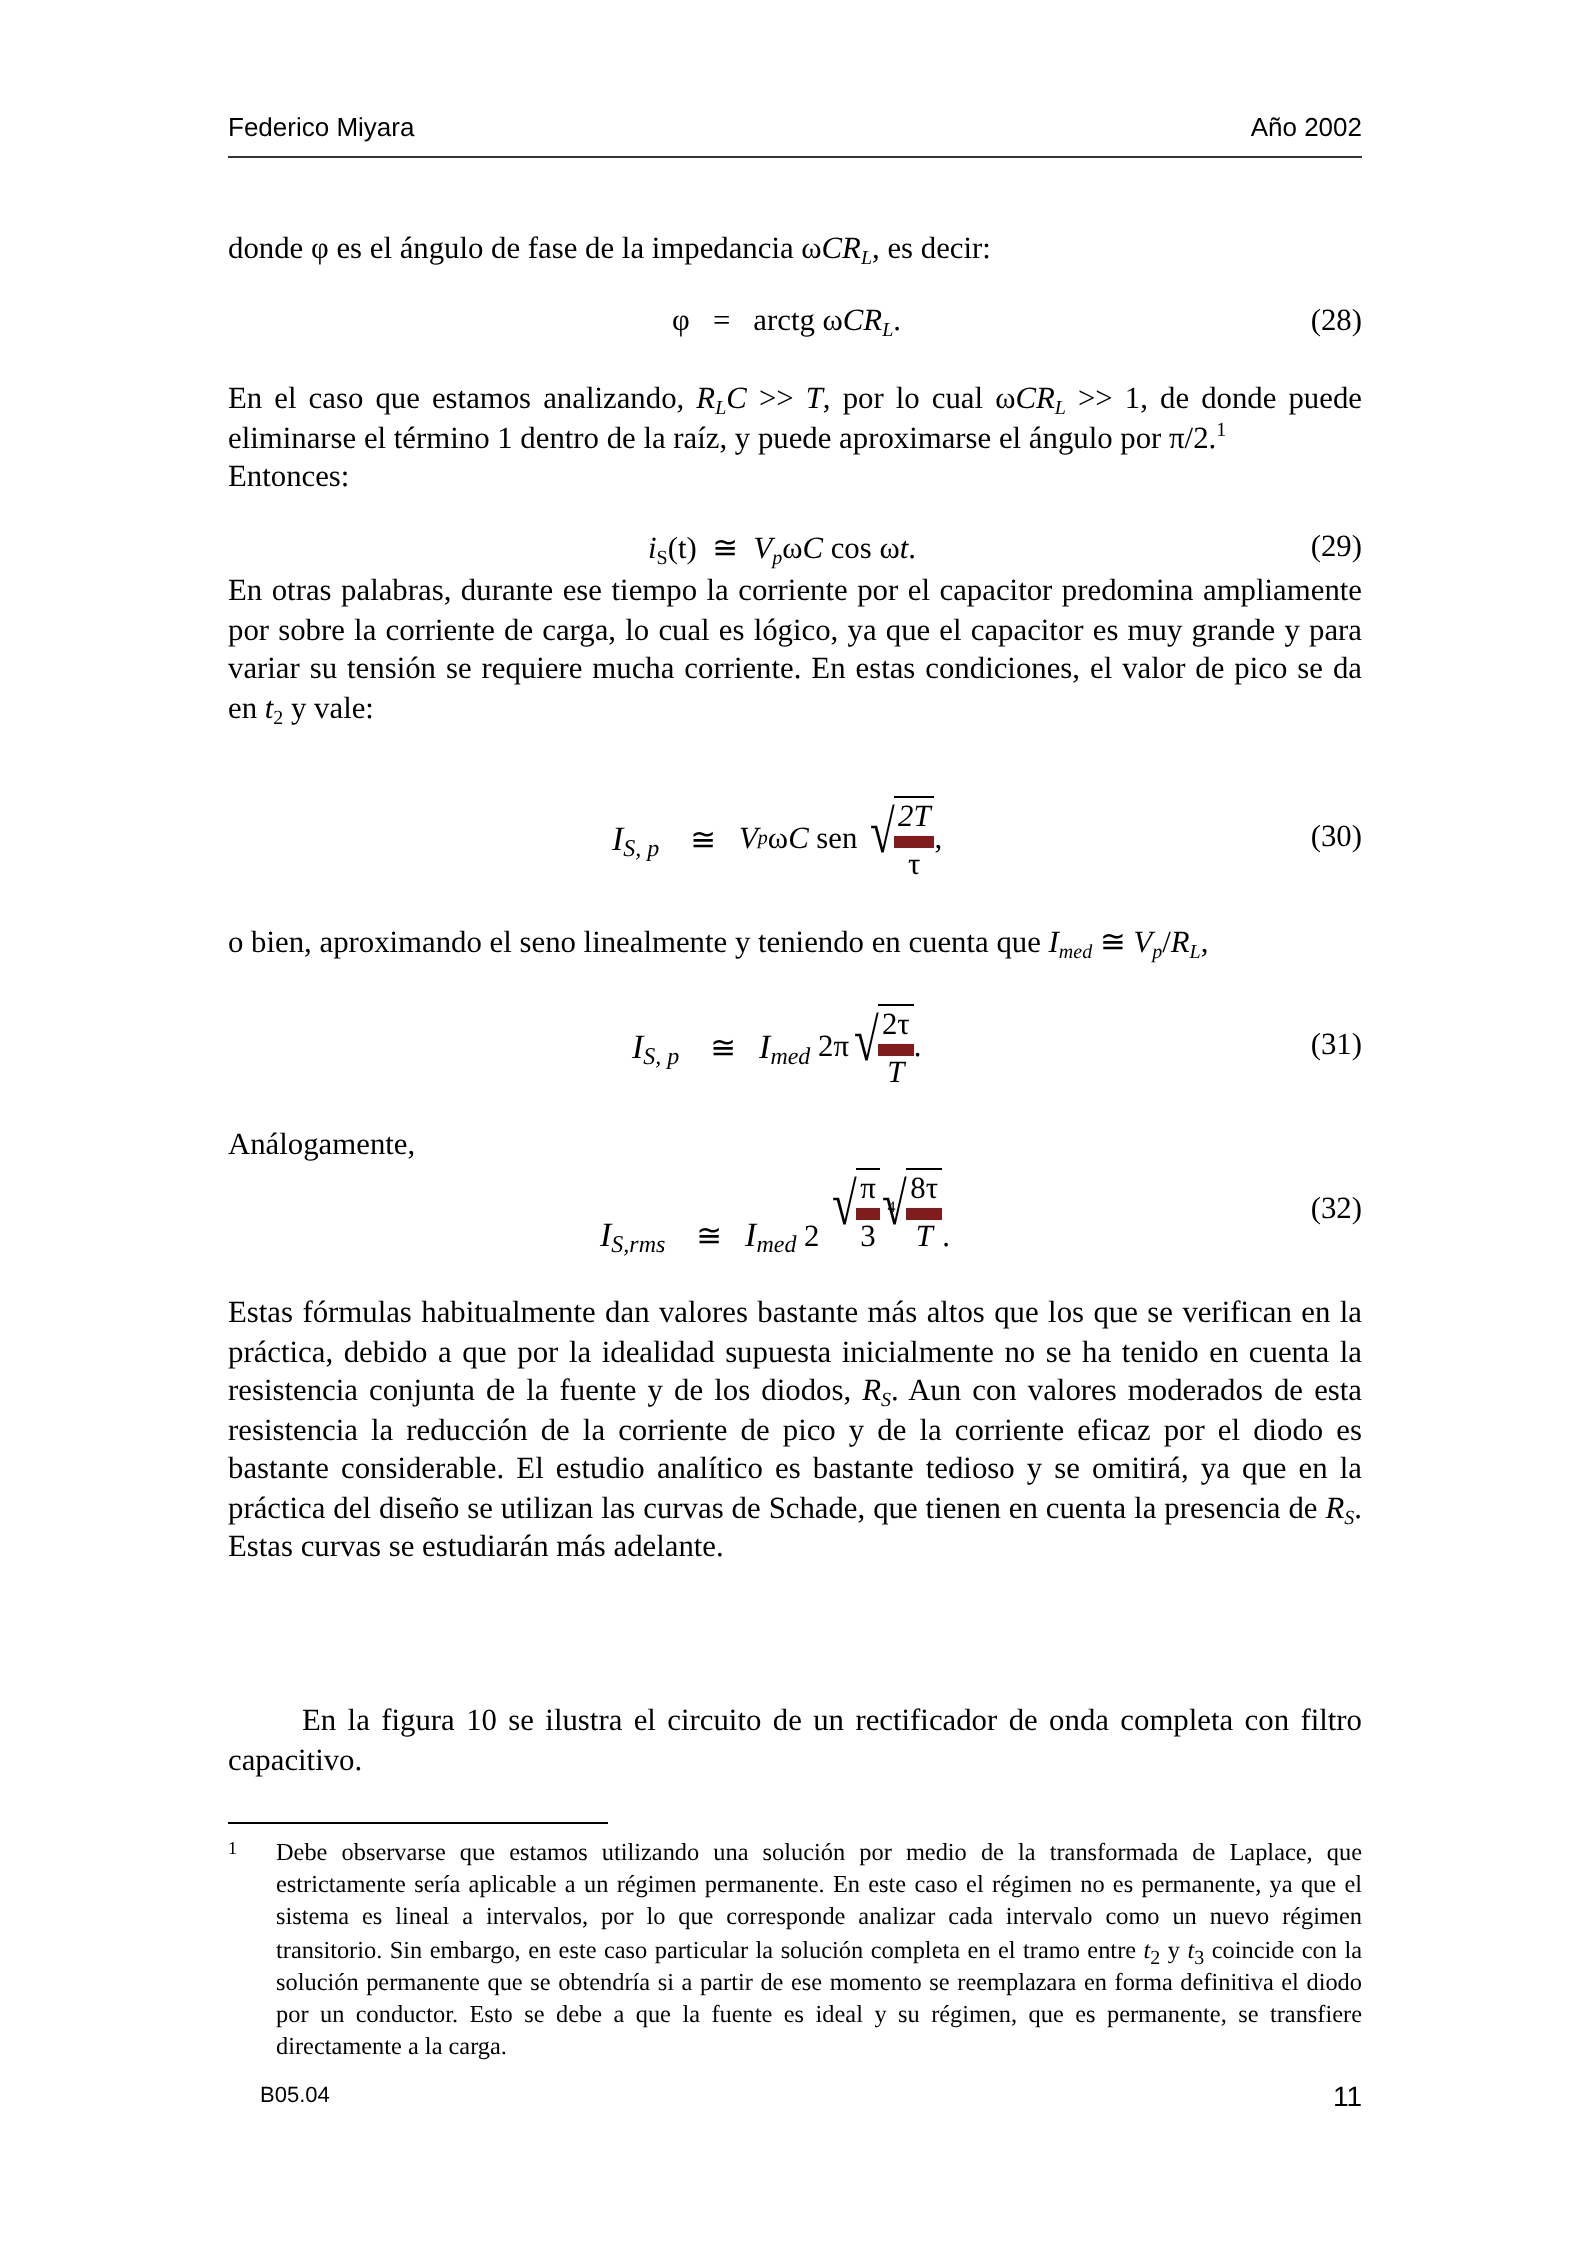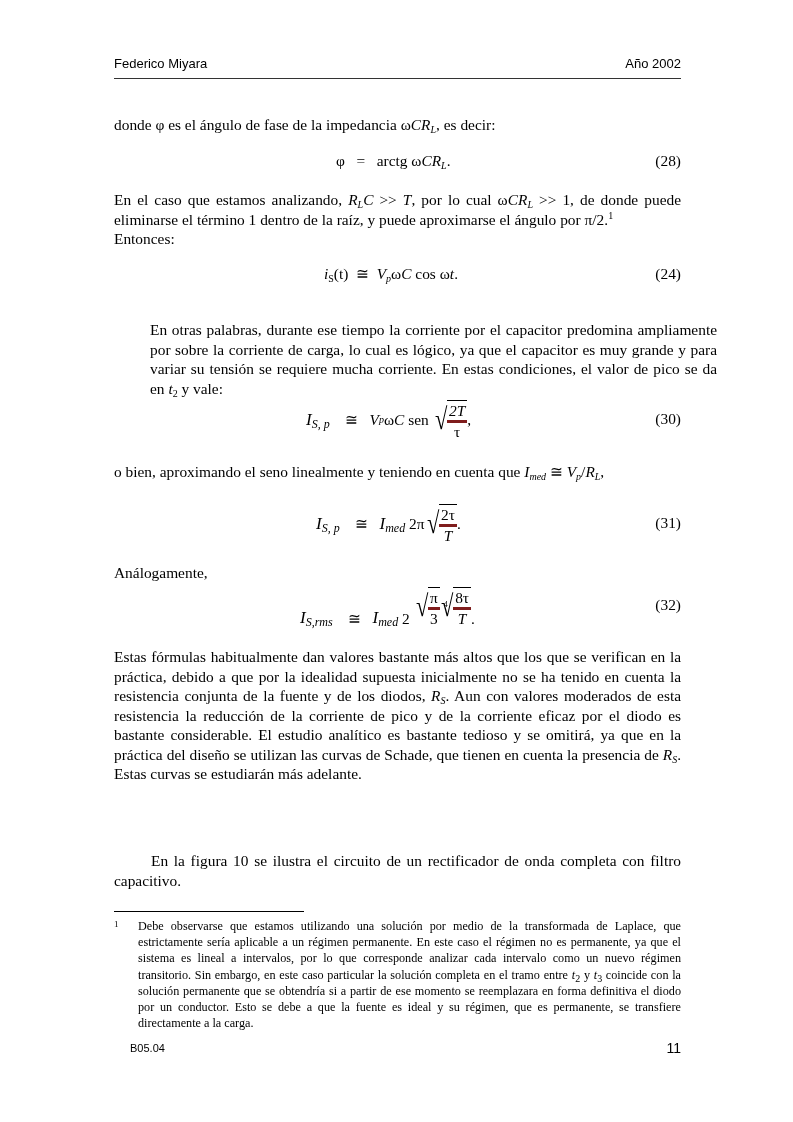--- a/index.html
+++ b/index.html
@@ -11,21 +11,21 @@
   .hdr-rule { position:absolute; left:114px; width:567px; top:78px; height:0; border-top:1.3px solid #333; }
   .serif { font-family:"Liberation Serif", serif; font-size:15.4px; line-height:19.5px; }
   .para { position:absolute; left:114px; width:567px; text-align:justify; }
   .eq { position:absolute; left:114px; width:567px; font-family:"Liberation Serif", serif; font-size:15.4px; }
   .eq .num { position:absolute; right:0; }
   .eq .body { position:absolute; }
   i { font-style:italic; }
   sub { font-size:10px; vertical-align:-3px; line-height:0; }
   sup { font-size:10px; vertical-align:6px; line-height:0; }
   .frac { display:inline-block; vertical-align:middle; text-align:center; }
-  .frac .n { display:block; border-bottom:3px solid #7f1d1d; padding:0 2px; line-height:18px; }
+  .frac .n { display:block; border-bottom:6px solid #7f1d1d; padding:0 2px; line-height:18px; }
   .frac .d { display:block; line-height:18px; }
   .sqrt { display:inline-flex; align-items:stretch; vertical-align:middle; }
   .sqrt .rad { font-size:30px; line-height:38px; transform:scaleX(0.75); margin-right:-2px; }
   .sqrt .inner { border-top:1px solid #000; padding-top:1px; display:inline-block; }
   .heading { position:absolute; left:151px; top:808px; font-family:"Liberation Sans", sans-serif; font-weight:bold; font-size:15.4px; }
   .fn-rule { position:absolute; left:114px; width:190px; top:911px; border-top:1px solid #000; }
   .fn { position:absolute; left:114px; width:567px; top:918px; font-family:"Liberation Serif", serif; font-size:12.2px; line-height:16.2px; }
   .fn .mark { position:absolute; left:0; top:-2px; font-size:9px; }
   .fn .txt { position:absolute; left:24px; right:0; text-align:justify; }
   .ftr { position:absolute; left:114px; width:567px; top:1040px; font-family:"Liberation Sans", sans-serif; }
@@ -47,24 +47,24 @@
 
   <div class="eq" style="top:152px;">
     <span class="body" style="left:222px;"><span>φ</span>&nbsp;&nbsp;&nbsp;<span>=</span>&nbsp;&nbsp;&nbsp;<span>arctg ω</span><i>CR</i><sub><i>L</i></sub><span>.</span></span>
     <span class="num">(28)</span>
   </div>
 
   <div class="para serif" style="top:190px;"><span>En el caso que estamos analizando, </span><i>R</i><sub><i>L</i></sub><i>C</i><span> &gt;&gt; </span><i>T</i><span>, por lo cual ω</span><i>CR</i><sub><i>L</i></sub><span> &gt;&gt; 1, de donde puede eliminarse el término 1 dentro de la raíz, y puede aproximarse el ángulo por π/2.</span><sup>1</sup><br><span> Entonces:</span></div>
 
   <div class="eq" style="top:265px;">
     <span class="body" style="left:210px;"><i>i</i><sub>S</sub><span>(t)</span>&nbsp;&nbsp;<span>≅</span>&nbsp;&nbsp;<i>V</i><sub><i>p</i></sub><span>ω</span><i>C</i><span> cos ω</span><i>t</i><span>.</span></span>
-    <span class="num">(24)</span>
+    <span class="num">(29)</span>
   </div>
 
-  <div class="para serif" style="top:320px;margin-left:36px;"><span>En otras palabras, durante ese tiempo la corriente por el capacitor predomina ampliamente por sobre la corriente de carga, lo cual es lógico, ya que el capacitor es muy grande y para variar su tensión se requiere mucha corriente. En estas condiciones, el valor de pico se da en </span><i>t</i><sub>2</sub><span> y vale:</span></div>
+  <div class="para serif" style="top:286px;"><span>En otras palabras, durante ese tiempo la corriente por el capacitor predomina ampliamente por sobre la corriente de carga, lo cual es lógico, ya que el capacitor es muy grande y para variar su tensión se requiere mucha corriente. En estas condiciones, el valor de pico se da en </span><i>t</i><sub>2</sub><span> y vale:</span></div>
 
   <div class="eq" style="top:398px; height:44px;">
     <span class="body" style="left:192px; top:0; display:flex; align-items:center; height:44px;">
       <span style="font-size:17px;"><i>I</i><sub style="font-size:12px;"><i>S, p</i></sub></span>
       &nbsp;&nbsp;&nbsp;&nbsp;<span>≅</span>&nbsp;&nbsp;&nbsp;
       <i>V</i><sub><i>p</i></sub><span>ω</span><i>C</i><span style="white-space:pre;"> sen </span>
       <span class="sqrt">
           <span class="rad">√</span>
           <span class="inner"><span class="frac"><i class="n">2T</i><span class="d">τ</span></span></span>
         </span><span> ,</span>

